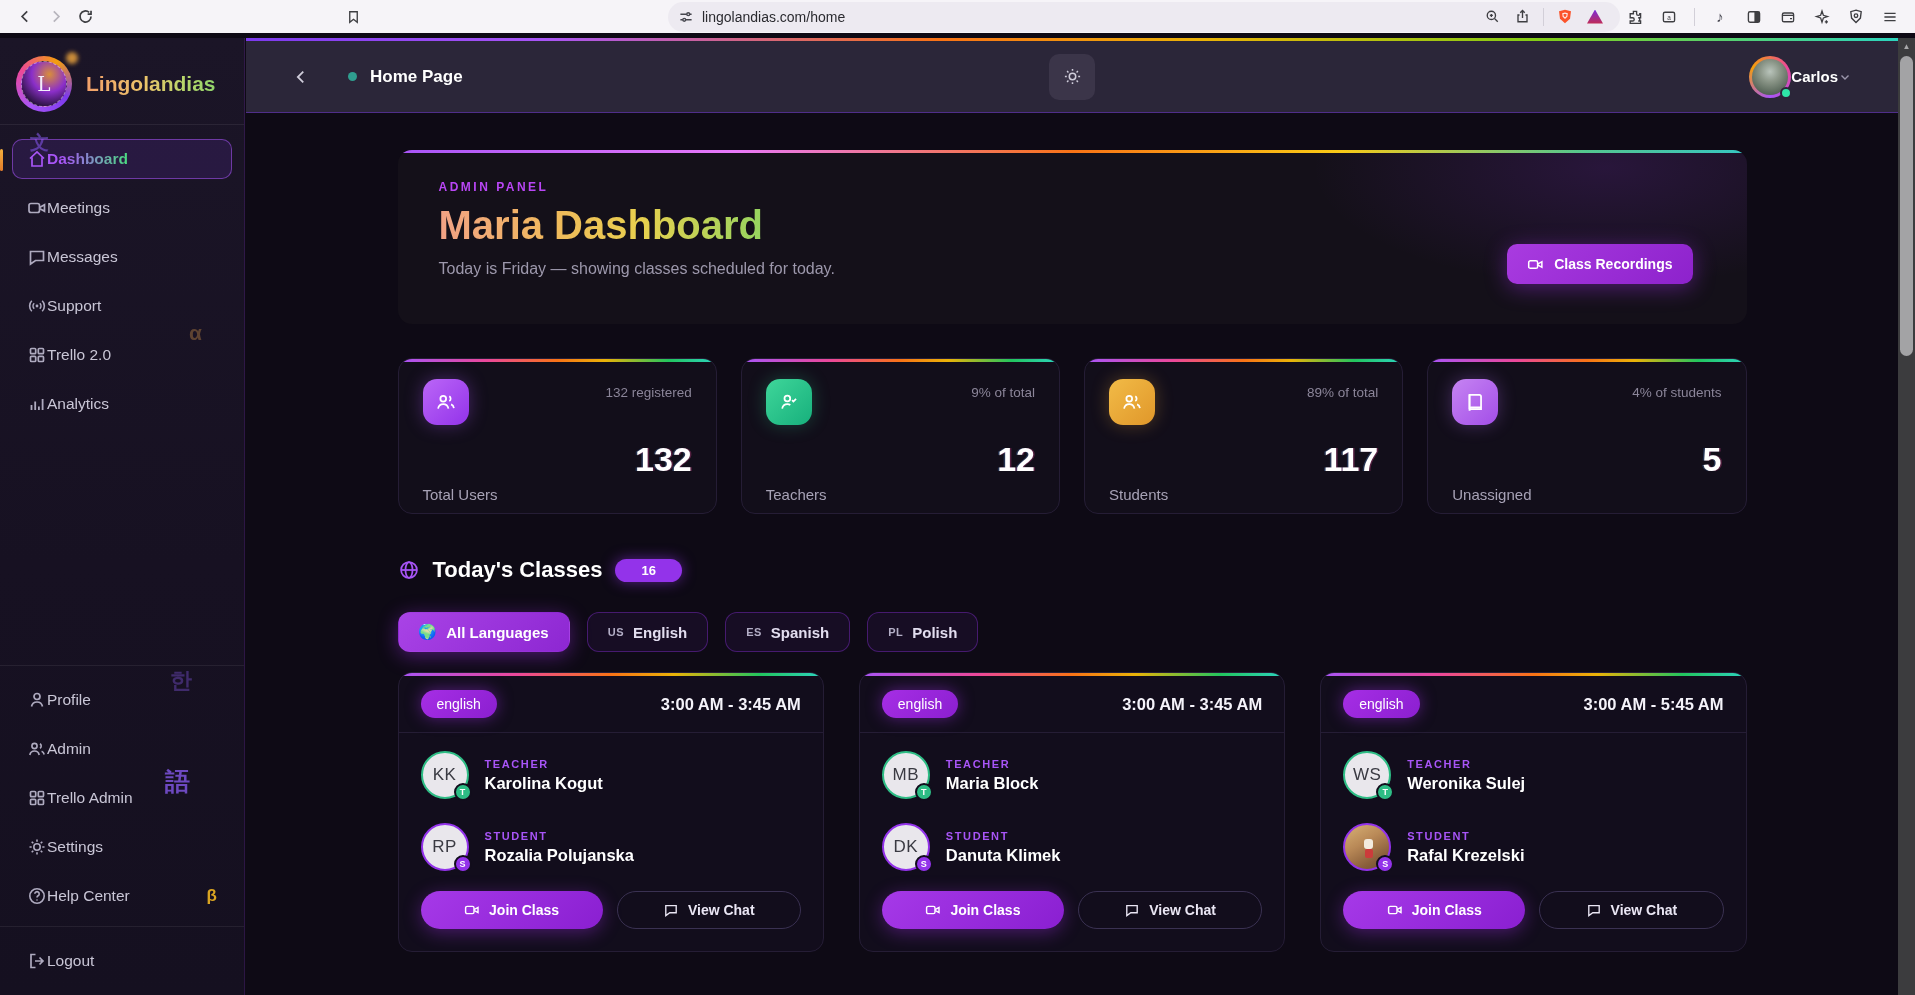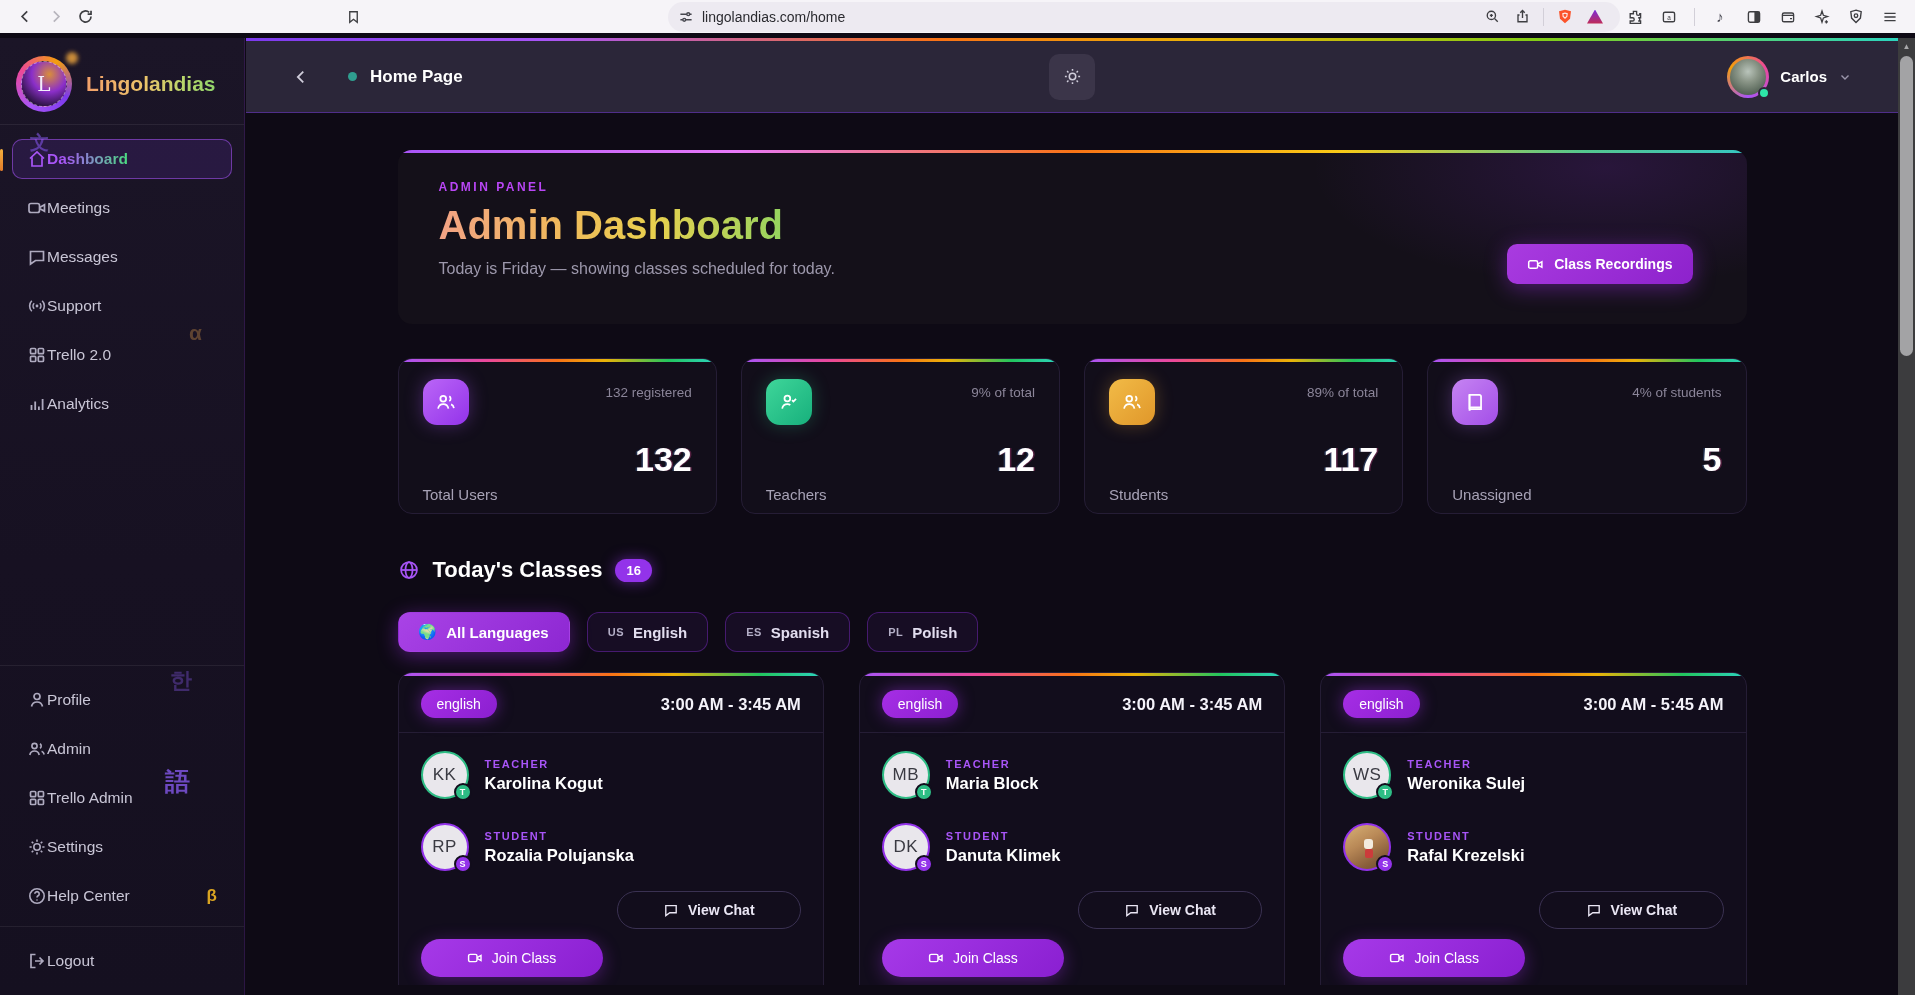--- a/index.html
+++ b/index.html
@@ -47,21 +47,21 @@
 
   
   .main { position:absolute; left:246px; top:0; width:1652px; height:947px; display:flex; flex-direction:column; }
   .main::before { content:""; height:3px; background:linear-gradient(90deg,#7c3aed,#a855f7 18%,#f97316 42%,#eab308 58%,#84cc16 78%,#2dd4bf 100%); }
 
   .header { height:72px; background:#2b2639; border-bottom:1px solid rgba(124,58,237,.45); display:flex; align-items:center; padding:0 46px; position:relative; flex:0 0 auto; }
   .hdr-back { color:#cfccda; cursor:pointer; }
   .hdr-dot { width:9px; height:9px; border-radius:50%; background:#2f9e8f; margin-left:38px; }
   .hdr-title { font-size:17px; font-weight:bold; color:#ffffff; margin-left:13px; }
   .theme-btn { position:absolute; left:50%; transform:translateX(-50%); width:46px; height:46px; border-radius:10px; background:#3b3549; display:flex; align-items:center; justify-content:center; color:#cfccda; cursor:pointer; }
-  .user { margin-left:auto; display:flex; align-items:center; gap:11px; cursor:pointer; }
+  .user { margin-left:auto; display:flex; align-items:center; cursor:pointer; }
   .avatar-ring { width:42px; height:42px; border-radius:50%; background:conic-gradient(from 180deg,#a855f7,#f59e0b,#ec4899,#a855f7); display:flex; align-items:center; justify-content:center; position:relative; }
   .avatar-img { width:36px; height:36px; border-radius:50%; background:radial-gradient(circle at 50% 35%, #b9c4bb 0%, #8a9587 35%, #5d6b5e 70%, #3e4a42 100%); }
   .avatar-status { position:absolute; right:-1px; bottom:-1px; width:12px; height:12px; border-radius:50%; background:#2ee6a8; border:2px solid #2b2639; }
   .user-name { font-size:15px; font-weight:bold; color:#fff; }
   .user-chev { color:#9b96ab; }
 
   .content { flex:1; overflow:hidden; }
   .container { width:1349px; margin:0 auto; padding-top:37px; }
 
   
@@ -85,21 +85,21 @@
   .ico-amber  { background:linear-gradient(135deg,#f2bb47,#e0972a); box-shadow:0 0 18px rgba(234,164,61,.30); }
   .ico-lilac  { background:linear-gradient(135deg,#c684f2,#a34ee8); box-shadow:0 0 18px rgba(178,110,240,.32); }
   .stat-note { margin-left:auto; margin-top:6px; font-size:13.5px; color:#8b8599; }
   .stat-num { margin-top:15px; font-size:34px; font-weight:bold; color:#ffffff; text-shadow:1.5px 0 0 rgba(236,72,153,.30), -1.5px 0 0 rgba(96,165,250,.25);text-align:right; }
   .stat-label { margin-top:7px; font-size:15px; color:#a7a2b6; }
 
   
   .cls-head { margin-top:40px; display:flex; align-items:center; gap:13px; height:32px; }
   .cls-globe { color:#a855f7; }
   .cls-title { font-size:22px; font-weight:bold; color:#fff; }
-  .cls-count { background:#9333ea; color:#fff; font-size:13px; font-weight:bold; border-radius:999px; padding:4px 11px; box-shadow:0 0 14px rgba(147,51,234,.55); }
+  .cls-count { background:#9333ea; color:#fff; font-size:13px; font-weight:bold; border-radius:999px; padding:4px 26px; box-shadow:0 0 14px rgba(147,51,234,.55); }
 
   .filters { margin-top:26px; display:flex; gap:17px; }
   .filter { height:40px; border-radius:12px; display:flex; align-items:center; gap:9px; padding:0 20px; font-size:15px; cursor:pointer; background:rgba(147,51,234,.07); border:1px solid rgba(147,51,234,.38); color:#e2ddef; font-weight:bold; }
   .filter .pfx { font-size:11px; font-weight:bold; color:#b3aec6; letter-spacing:.5px; }
   .filter.active { background:linear-gradient(135deg,#a943e6,#8d27d2); border-color:transparent; color:#fff; box-shadow:0 4px 20px rgba(154,46,222,.45); }
   .filter .femoji { font-size:15px; }
 
   .cards { margin-top:20px; display:grid; grid-template-columns:repeat(3,1fr); gap:35px; }
   .card { border-radius:14px; background:#120d1c; border:1px solid #251d35; overflow:hidden; }
   .card-grad { height:3px; background:linear-gradient(90deg,#a855f7,#ec4899 28%,#f97316 50%,#eab308 65%,#22c55e 85%,#2dd4bf 100%); }
@@ -116,21 +116,21 @@
   .ring-s .pav-circle { border:2px solid #9333ea; }
   .pav-photo { background:linear-gradient(150deg,#d8b176 0%,#b98957 40%,#8a5f3b 75%,#6b4a2e 100%), #b98957; background-blend-mode:normal; position:relative; overflow:hidden; }
   .pav-photo::before { content:""; position:absolute; left:19px; top:14px; width:9px; height:10px; border-radius:3px; background:#f3ece0; }
   .pav-photo::after { content:""; position:absolute; left:20px; top:24px; width:8px; height:9px; border-radius:2px; background:#cc3b3b; }
   .pbadge { position:absolute; right:-3px; bottom:-2px; width:18px; height:18px; border-radius:50%; display:flex; align-items:center; justify-content:center; font-size:9px; font-weight:bold; color:#fff; border:2px solid #120d1c; }
   .pbadge.t { background:#2ebd85; }
   .pbadge.s { background:#9333ea; }
   .prole { font-size:11px; font-weight:bold; letter-spacing:1.6px; color:#a855f7; }
   .pname { margin-top:4px; font-size:16.5px; font-weight:bold; color:#fff; }
   .card-ft { display:flex; gap:14px; padding:20px 22px 22px; }
-  .btn-join { flex:1; height:38px; border-radius:999px; background:linear-gradient(135deg,#a639e8,#8a1fd1); display:flex; align-items:center; justify-content:center; gap:9px; color:#fff; font-size:14px; font-weight:normal; cursor:pointer; box-shadow:0 4px 18px rgba(154,46,222,.40);margin-top:48px; }
+  .btn-join { flex:1; height:38px; border-radius:999px; background:linear-gradient(135deg,#a639e8,#8a1fd1); display:flex; align-items:center; justify-content:center; gap:9px; color:#fff; font-size:14px; font-weight:bold; cursor:pointer; box-shadow:0 4px 18px rgba(154,46,222,.40); }
   .btn-chat { flex:1; height:38px; border-radius:999px; background:transparent; border:1px solid #3a3152; display:flex; align-items:center; justify-content:center; gap:9px; color:#eae6f4; font-size:14px; font-weight:bold; cursor:pointer; }
 
   
   .scrollbar { position:absolute; right:0; top:0; width:17px; height:957px; background:#3c3c3e; }
   .sb-arrow { width:17px; height:16px; display:flex; align-items:center; justify-content:center; color:#a8a8aa; font-size:8px; }
   .sb-thumb { position:absolute; left:2px; top:18px; width:13px; height:300px; border-radius:7px; background:#a3a3a5; cursor:pointer; }
 </style>
 </head>
 <body>
 
@@ -409,21 +409,21 @@
         </span>
       </div>
     </header>
 
     <div class="content">
       <div class="container">
 
         <section class="hero">
           <div class="hero-text">
             <div class="hero-eyebrow">ADMIN PANEL</div>
-            <div class="hero-title">Admin Dashboard</div>
+            <div class="hero-title">Maria Dashboard</div>
             <div class="hero-sub">Today is Friday — showing classes scheduled for today.</div>
           </div>
           <div class="cta">
             <span>
               <svg width="17" height="17" viewBox="0 0 20 20" fill="none" stroke="currentColor" stroke-width="1.8">
                   <rect x="2" y="5.5" width="10.5" height="9" rx="2"></rect>
                   <path d="M12.5 9.5l5-2.8v6.6l-5-2.8"></path>
                 </svg>
             </span>
             <span>Class Recordings</span>

